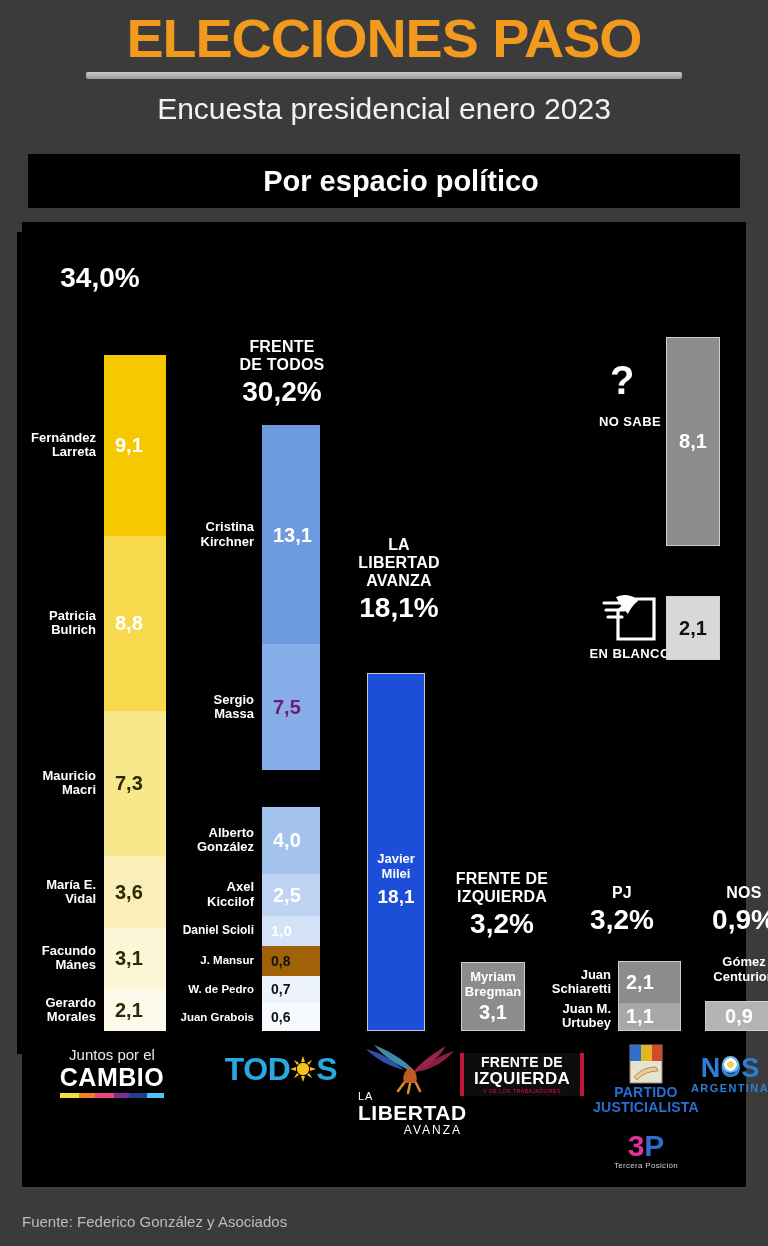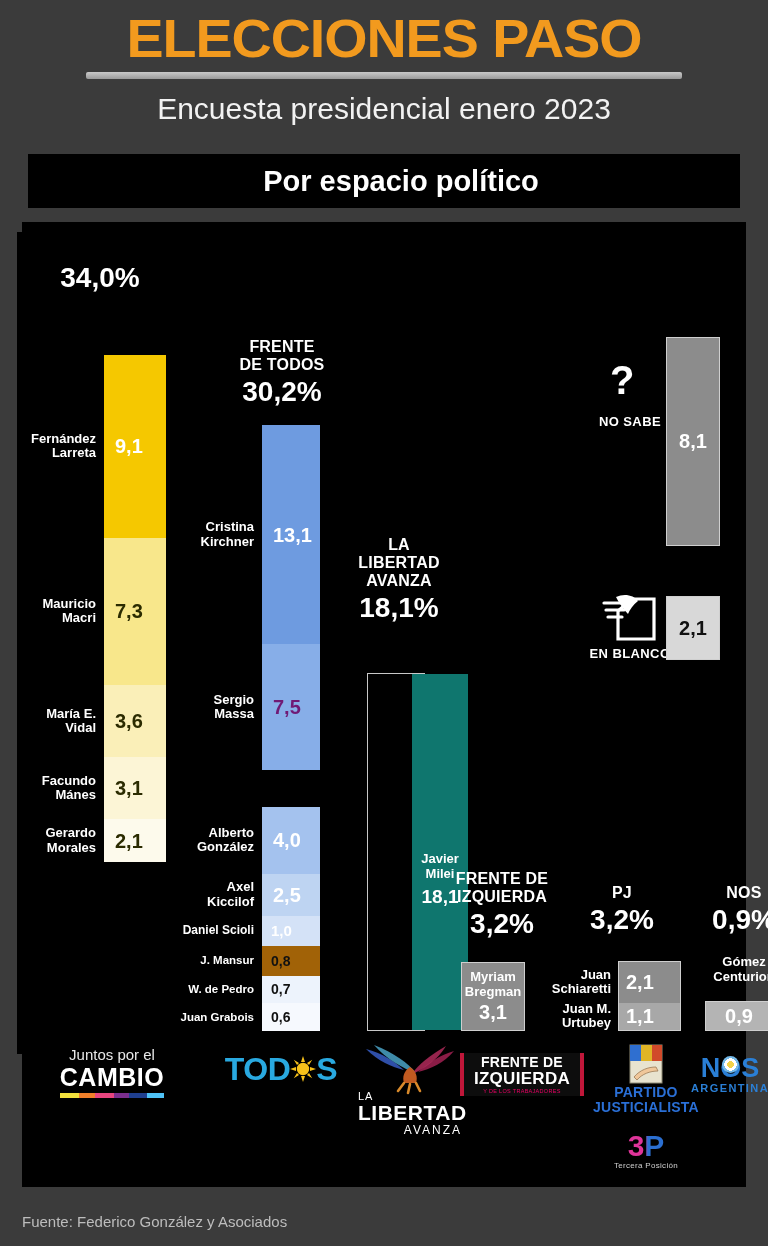--- a/index.html
+++ b/index.html
@@ -143,20 +143,27 @@
     </div>
 
     <div class="bar" style="left:82px; top:133px; width:62px; height:676px;">
       <div class="seg" style="height:27.06%; background:#F5C800;">
         <span class="clabel">
           <span>Fernández</span><br>
           <span>Larreta</span>
         </span>
         <span class="val" style="color:#ffffff;">9,1</span>
       </div>
+      <div class="seg" style="height:26.18%; background:#F8D94E;">
+        <span class="clabel">
+          <span>Patricia</span><br>
+          <span>Bulrich</span>
+        </span>
+        <span class="val" style="color:#ffffff;">8,8</span>
+      </div>
       <div class="seg" style="height:21.72%; background:#F8E78B;">
         <span class="clabel">
           <span>Mauricio</span><br>
           <span>Macri</span>
         </span>
         <span class="val" style="color:#2b2b00;">7,3</span>
       </div>
       <div class="seg" style="height:10.71%; background:#FAEFB8;">
         <span class="clabel">
           <span>María E.</span><br>
@@ -246,21 +253,21 @@
     <div class="ghead" style="left:326px; top:314px; width:102px;">
       <div class="gname">
         <div>LA</div>
         <div>LIBERTAD</div>
         <div>AVANZA</div>
       </div>
       <div class="gpct">18,1%</div>
     </div>
 
     <div class="bar" style="left:345px; top:451px; width:58px; height:358px; border:1px solid #c8c8c8;">
-      <div class="seg" style="height:100%; background:#0f766e; align-items:flex-start; justify-content:center; flex-direction:column;margin-left:44px;">
+      <div class="seg" style="height:100%; background:#1d4ed8; align-items:flex-start; justify-content:center; flex-direction:column;">
         <div style="width:100%; text-align:center; color:#fff; font-size:13px; font-weight:700; line-height:1.12; margin-top:56px;">
           <span>Javier</span><br>
           <span>Milei</span>
         </div>
         <div style="width:100%; text-align:center; color:#fff; font-size:19px; font-weight:700; margin-top:4px;">18,1</div>
       </div>
     </div>
 
     <div class="ghead" style="left:420px; top:648px; width:120px;">
       <div class="gname">

